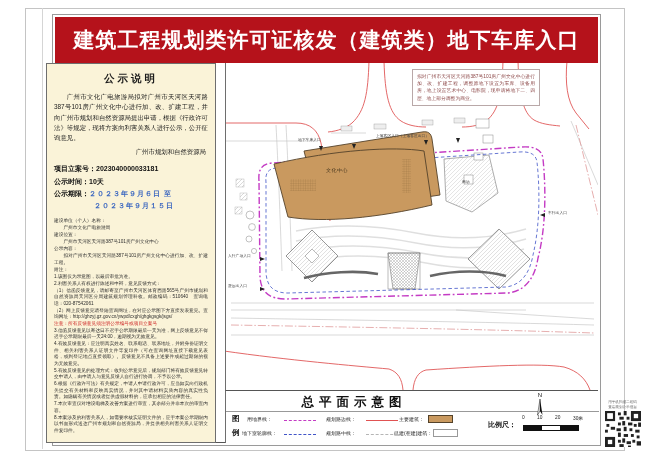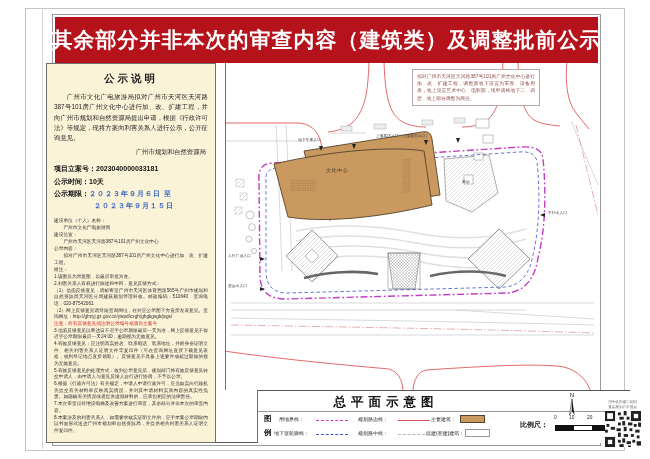--- a/index.html
+++ b/index.html
@@ -30,21 +30,21 @@
   
   .map{position:absolute;left:225px;top:63px;width:373px;height:327px;background:#fff;
        border-left:1px solid #6e6e6e;box-sizing:border-box;overflow:hidden;}
   .map svg{position:absolute;left:0;top:0;}
   .annotation{position:absolute;left:186px;top:6px;width:128px;background:#fff;border:0.5px solid #b9a8a8;
               font-size:4.8px;line-height:1.5;color:#8a4444;padding:3px 4px;box-sizing:border-box;text-align:justify;}
   .map-label{position:absolute;font-size:3.8px;color:#444;white-space:nowrap;}
   .map-label.big{font-size:5px;color:#3a2c18;letter-spacing:0.5px;}
   
   .footer{position:absolute;left:225px;top:390px;width:373px;height:53px;background:#fff;
-          border-left:1px solid #6e6e6e;border-top:1px solid #555;box-sizing:border-box;margin-left:32px;}
+          border-left:1px solid #6e6e6e;border-top:1px solid #555;box-sizing:border-box;}
   .plan-title{position:absolute;left:128px;top:3px;transform:translateX(-50%);
               font-size:12.5px;font-weight:bold;letter-spacing:5px;color:#111;white-space:nowrap;}
   .footer-rule{position:absolute;left:0;top:20px;width:373px;height:1px;background:#999;}
   .legend-char{position:absolute;font-size:7.5px;font-weight:bold;color:#111;}
   .leg-label{position:absolute;font-size:5px;color:#222;white-space:nowrap;}
   .leg-swatch{position:absolute;}
   .sw-line{width:32px;height:0;border-top-style:solid;border-top-width:1.4px;}
   .sw-magenta{border-top-color:#c43bc4;border-top-style:dashed;}
   .sw-red{border-top-color:#e05252;}
   .sw-blue{border-top-color:#4054c8;border-top-style:dashed;}
@@ -67,21 +67,21 @@
 </head>
 <body>
 
 <div class="page">
 
   <div class="outer-frame"></div>
   <div class="margin-line"></div>
   <div class="content-frame"></div>
 
   <div class="banner">
-    <h1>其余部分并非本次的审查内容（建筑类）及调整批前公示</h1>
+    <h1>建筑工程规划类许可证核发（建筑类）地下车库入口</h1>
   </div>
 
   <div class="left-panel">
     <div class="lp-heading">公示说明</div>
     <div class="lp-intro">广州市文化广电旅游局拟对广州市天河区天河路387号101房广州文化中心进行加、改、扩建工程，并向广州市规划和自然资源局提出申请，根据《行政许可法》等规定，现将方案向利害关系人进行公示，公开征询意见。</div>
     <div class="lp-authority">广州市规划和自然资源局</div>
     <div class="lp-case">
       <div><span>项目立案号：</span><span>2023040000033181</span></div>
       <div><span>公示时间：</span><span>10天</span></div>
       <div><span>公示期限：</span><span class="blue">２０２３年９月６日 至</span></div>

